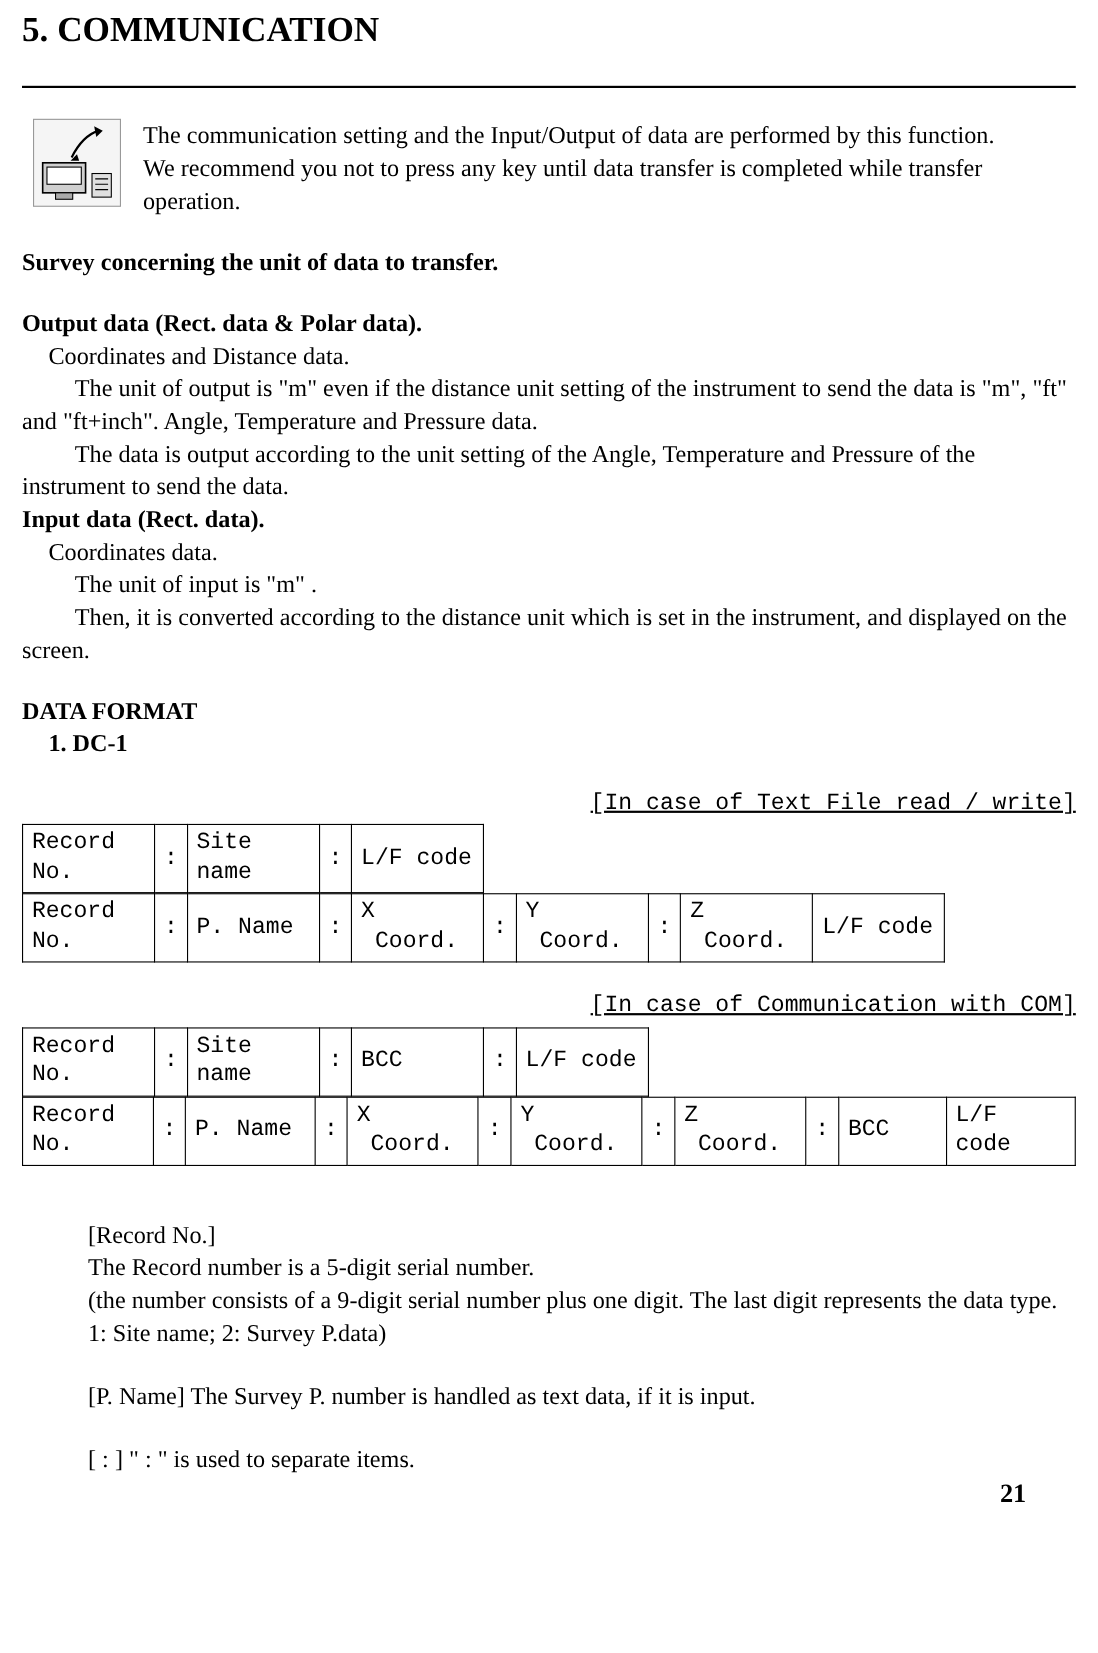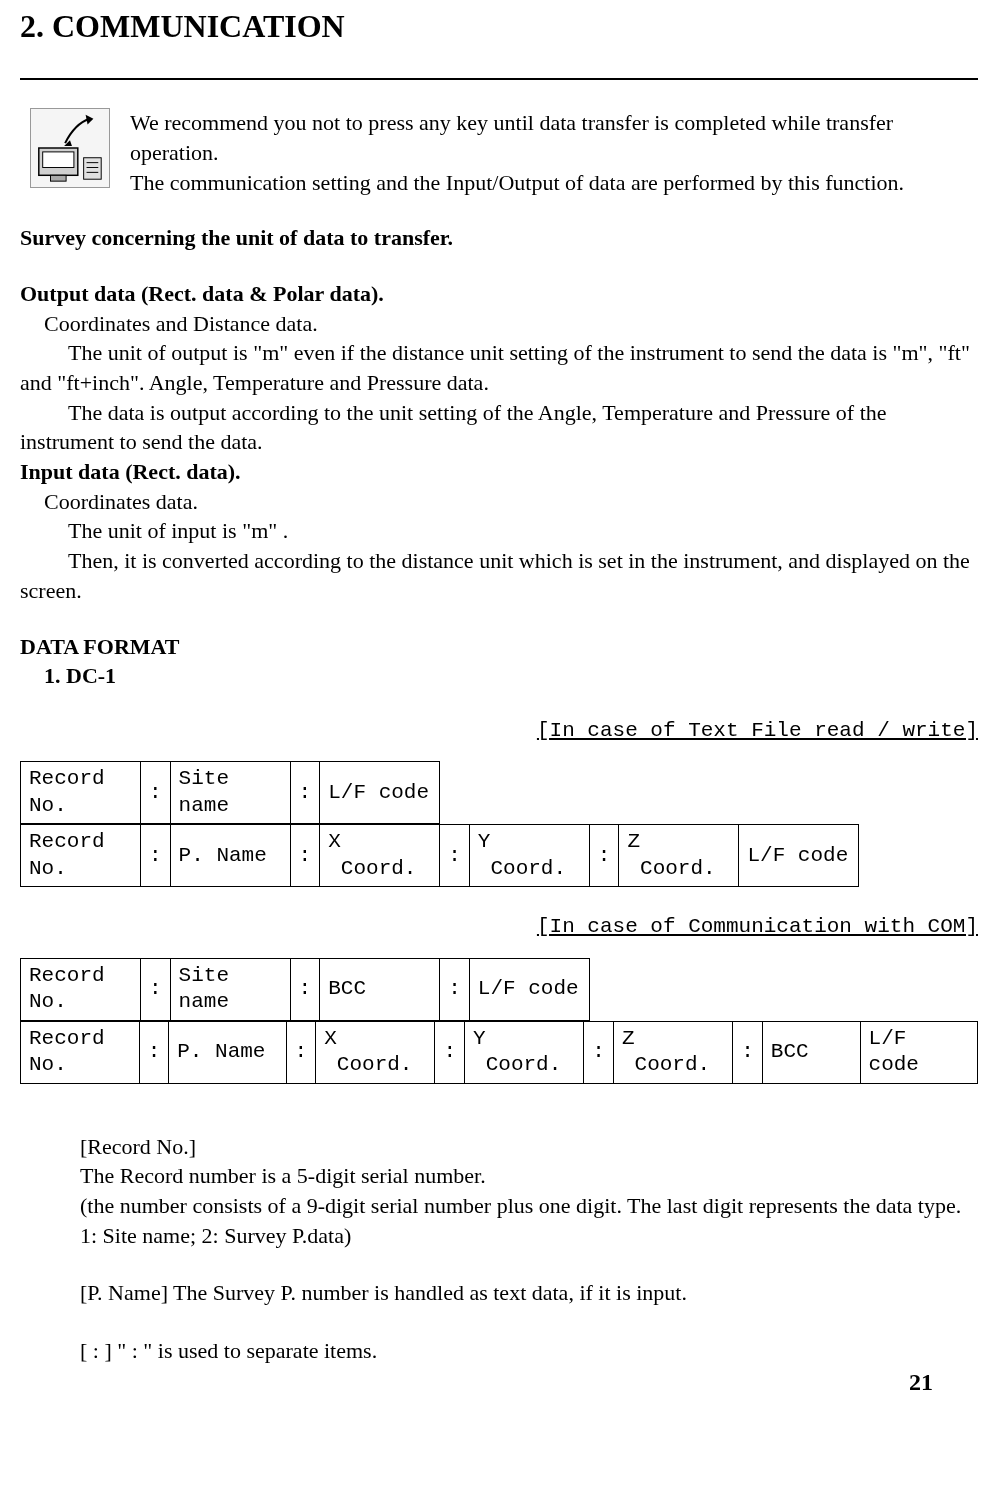--- a/index.html
+++ b/index.html
@@ -35,21 +35,21 @@
       background: #f5f5f5;
       position: relative;
       flex-shrink: 0;
     }
     .icon-box svg { position: absolute; inset: 0; }
     .intro-text { flex: 1; }
     .para { margin-top: 26px; }
     .bold { font-weight: bold; }
     .indent1 { padding-left: 24px; }
     .indent2 { padding-left: 48px; }
-    .table-wrap { margin-top: 16px; }
+    .table-wrap { margin-top: 4px; }
     table { border-collapse: collapse; }
     td {
       border: 1.5px solid #000;
       padding: 0 8px;
       height: 62px;
       vertical-align: middle;
       font-family: "Courier New", Courier, monospace;
       font-size: 21px;
       line-height: 1.25;
     }
@@ -62,41 +62,41 @@
       text-align: right;
       font-weight: bold;
       font-size: 24px;
       padding-right: 45px;
       padding-bottom: 10px;
     }
   </style>
 </head>
 <body>
 
-<div class="section-title">2. COMMUNICATION</div>
+<div class="section-title">5. COMMUNICATION</div>
 <hr class="hr-line">
 
 <div class="intro-block">
   <div class="icon-box">
     <svg viewBox="0 0 80 80">
       <rect x="8" y="40" width="40" height="28" fill="#d0d0d0" stroke="#000" stroke-width="1.5"></rect>
       <rect x="12" y="44" width="32" height="16" fill="#fff" stroke="#000"></rect>
       <rect x="20" y="68" width="16" height="6" fill="#aaa" stroke="#000"></rect>
       <path d="M 35 35 Q 45 15 60 10" fill="none" stroke="#000" stroke-width="2"></path>
       <path d="M 56 6 L 64 10 L 58 16 L 56 6 Z" fill="#000"></path>
       <path d="M 40 32 L 34 38 L 42 38 L 40 32 Z" fill="#000"></path>
       <rect x="54" y="50" width="18" height="22" fill="#e0e0e0" stroke="#000"></rect>
       <line x1="57" y1="55" x2="69" y2="55" stroke="#000"></line>
       <line x1="57" y1="60" x2="69" y2="60" stroke="#000"></line>
       <line x1="57" y1="65" x2="69" y2="65" stroke="#000"></line>
     </svg>
   </div>
   <div class="intro-text">
+    <div>The communication setting and the Input/Output of data are performed by this function.</div>
     <div>We recommend you not to press any key until data transfer is completed while transfer operation.</div>
-    <div>The communication setting and the Input/Output of data are performed by this function.</div>
   </div>
 </div>
 
 <div class="para bold">Survey concerning the unit of data to transfer.</div>
 
 <div class="para bold">Output data (Rect. data &amp; Polar data).</div>
 <div class="indent1">Coordinates and Distance data.</div>
 <div><span style="display:inline-block;width:48px;"></span><span>The unit of output is "m"  even if the distance unit setting of the instrument to send the data is "m", "ft" and "ft+inch". Angle, Temperature and Pressure data.</span></div>
 <div><span style="display:inline-block;width:48px;"></span><span>The data is output according to the unit setting of the Angle, Temperature and Pressure of the instrument to send the data.</span></div>
 

